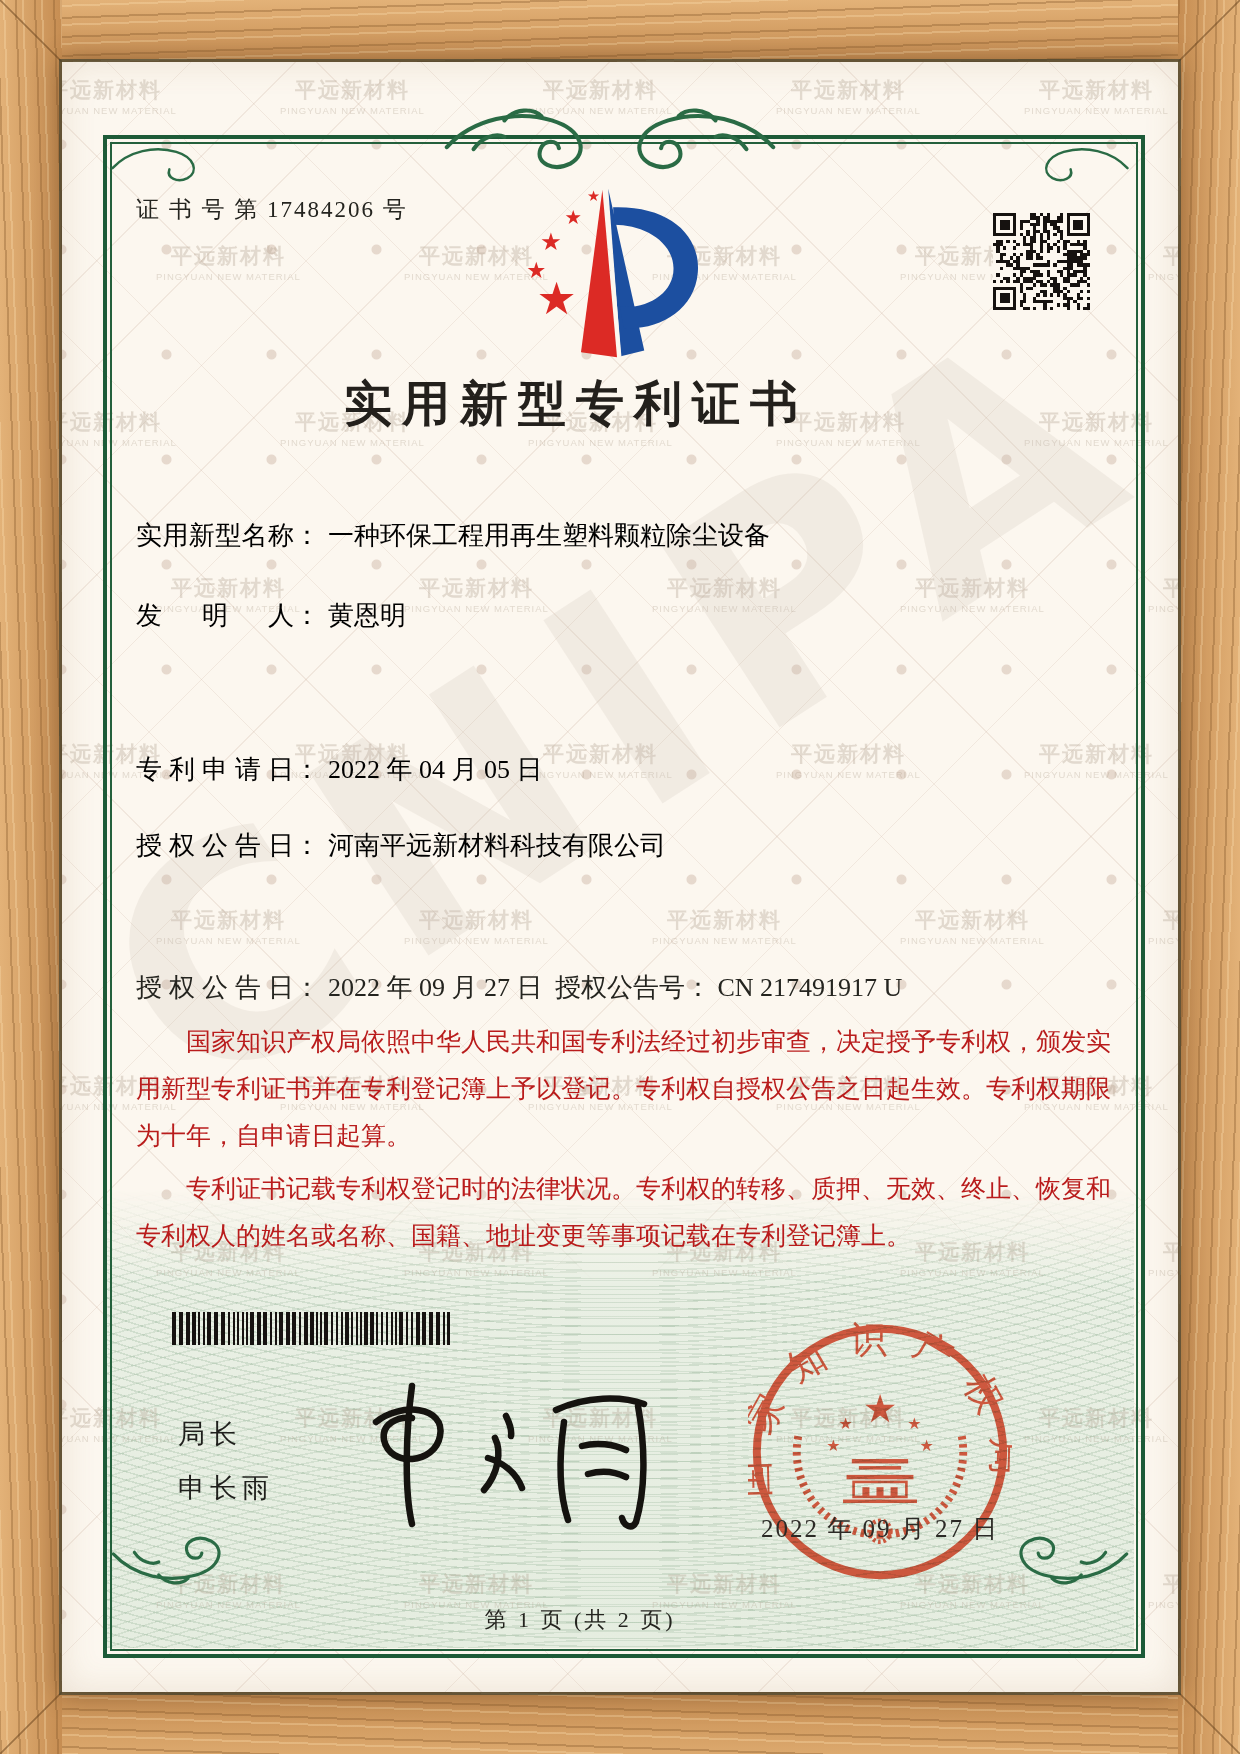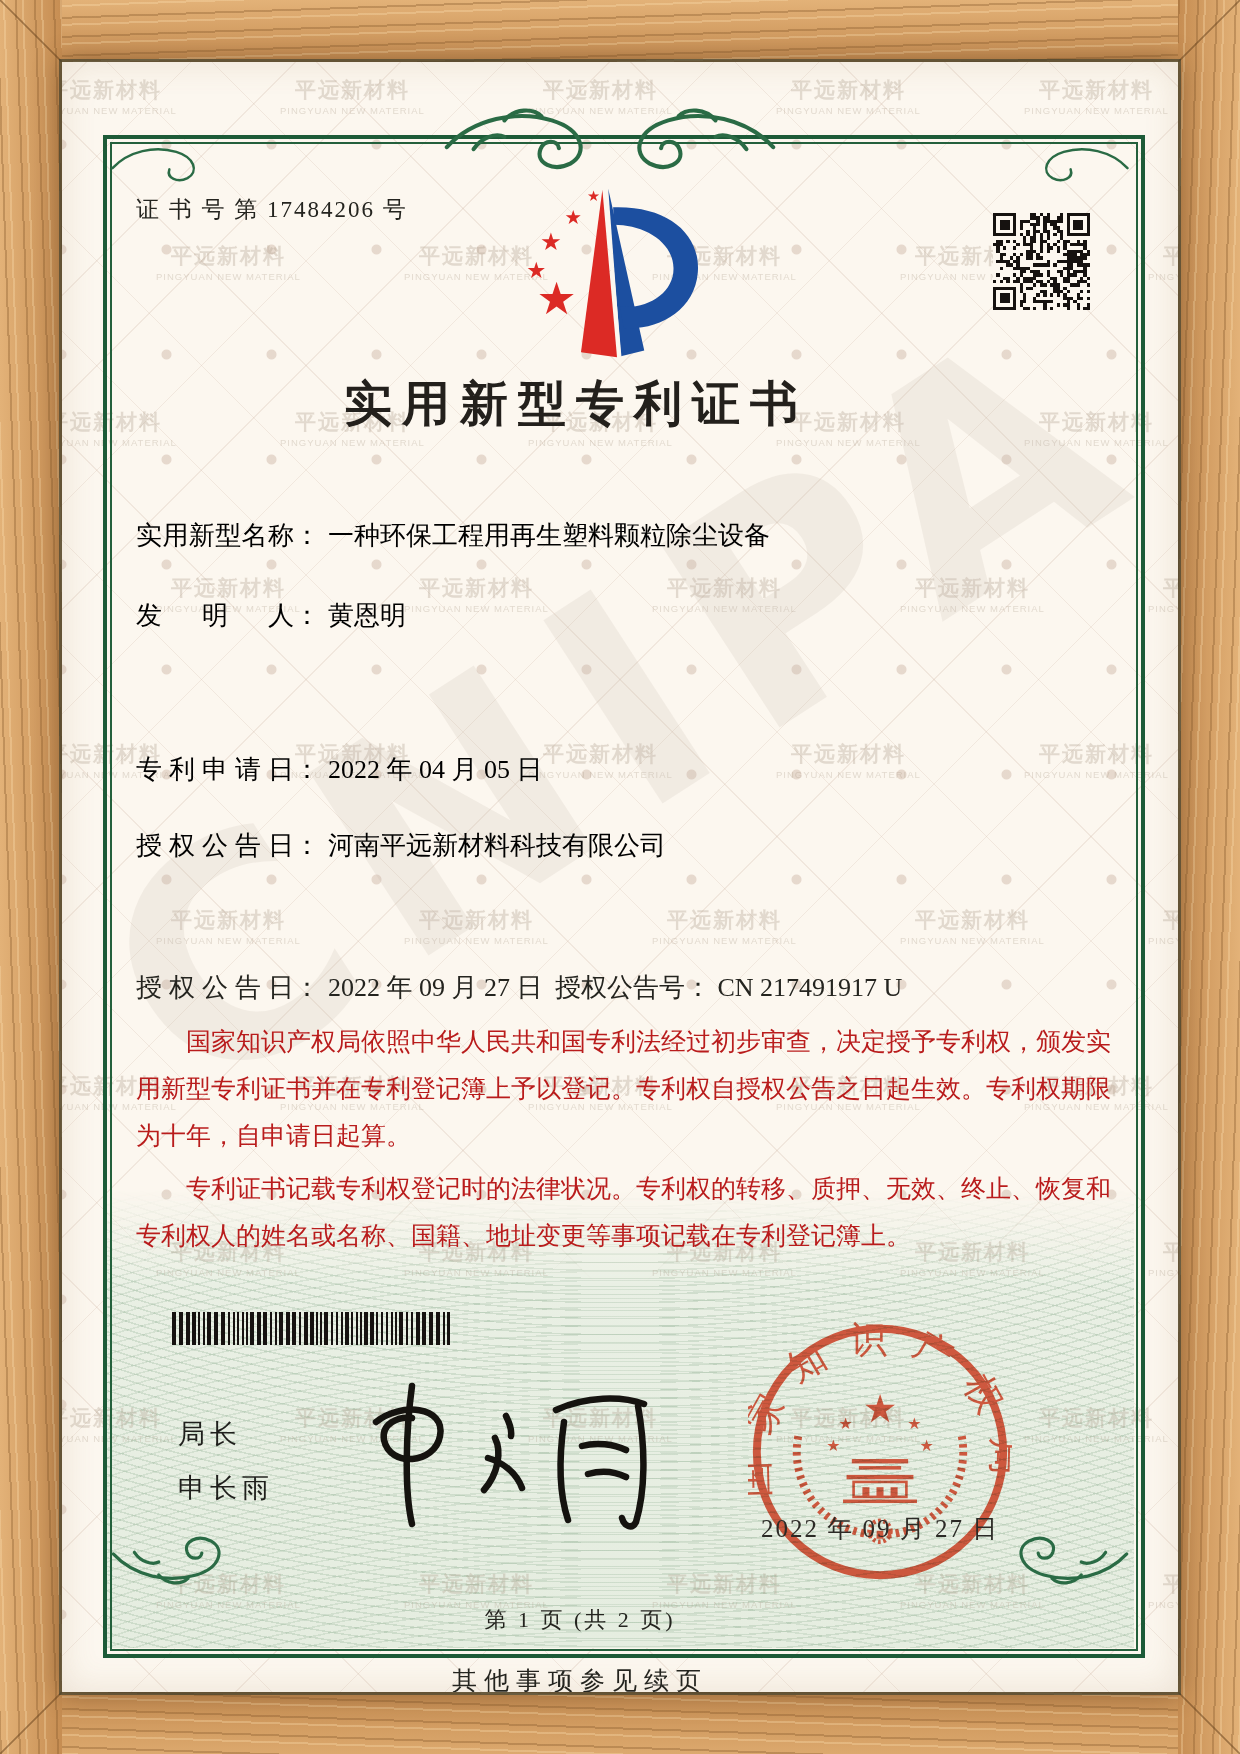--- a/index.html
+++ b/index.html
@@ -801,14 +801,13 @@
           <rect x="146" y="190" width="8" height="11"></rect>
           <rect x="162" y="190" width="8" height="11"></rect>
           <rect x="108" y="204" width="84" height="4"></rect>
         </g>
       </g>
     </g>
   </svg>
 
   <div class="seal-date">2022 年 09 月 27 日</div>
   <div class="page-info">第 1 页 (共 2 页)</div>
-  <div class="footer-note">其他事项参见续页</div>
 </div>
 
 </body></html>

